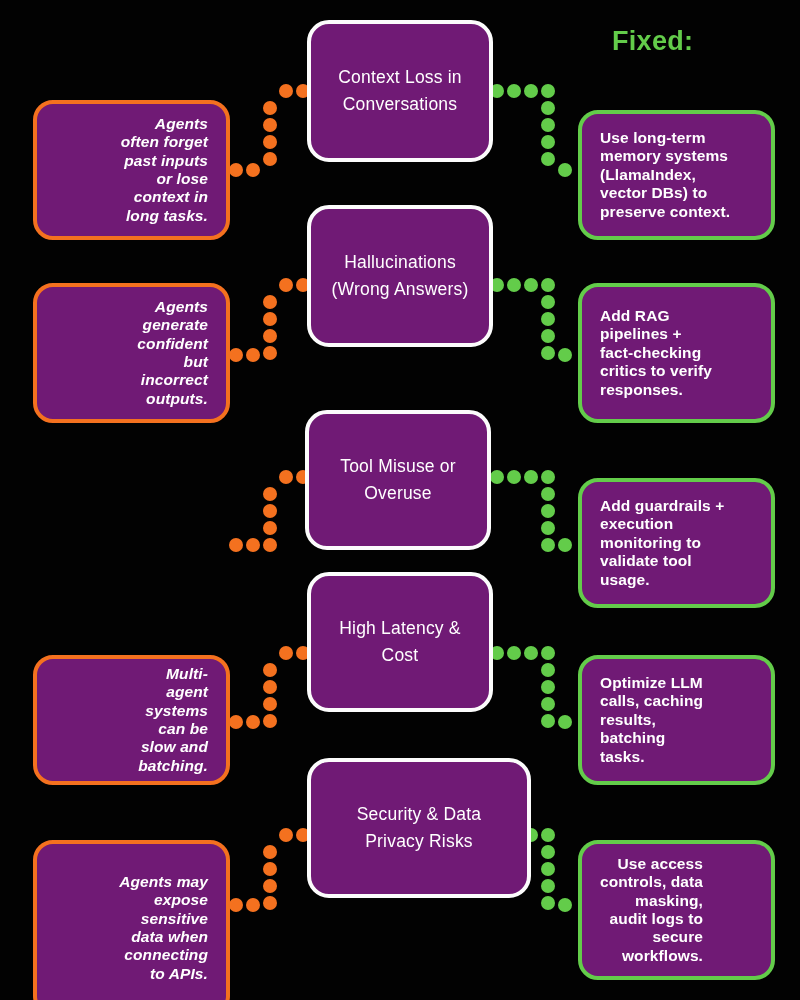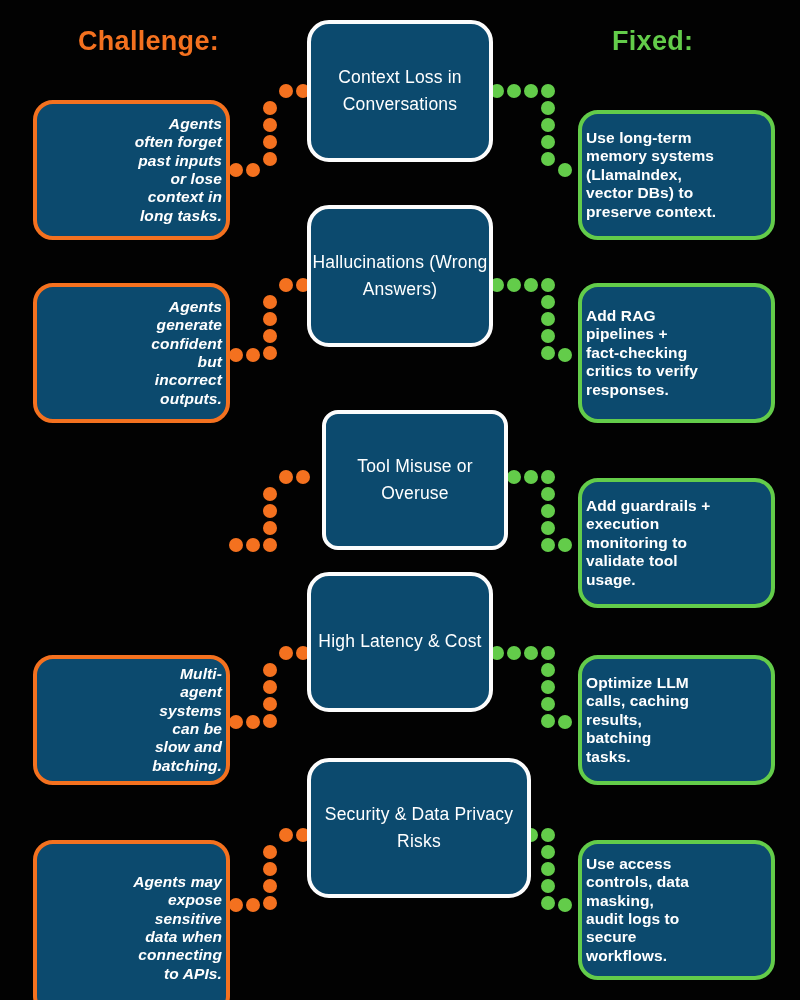--- a/index.html
+++ b/index.html
@@ -14,23 +14,23 @@
   
   .hdr{
     position:absolute;font-weight:700;letter-spacing:.3px;
     font-size:27px;line-height:1;white-space:nowrap;
   }
   #hdr-challenge{left:78px;top:28px;color:#F4711F;}
   #hdr-fixed{left:612px;top:28px;color:#63CC4A;}
 
   
   .box{
-    position:absolute;box-sizing:border-box;background:#0c4a6e;
+    position:absolute;box-sizing:border-box;background:#701a75;
     border-radius:20px;display:flex;align-items:center;
-    padding:10px 0;
+    padding:10px 14px;
   }
   .box-center{
     border:4px solid #FCFCFC;border-radius:22px;
     justify-content:center;text-align:center;
   }
   .box-center .txt{
     color:#ffffff;font-size:17.5px;line-height:1.55;font-weight:400;
     letter-spacing:.2px;
   }
   .box-left{
@@ -50,21 +50,20 @@
   .conn{position:absolute;pointer-events:none;}
   .dot{position:absolute;border-radius:50%;}
   .dot.o{background:#F4711F;}
   .dot.g{background:#63CC4A;}
 </style>
 </head>
 <body>
 
 <div id="stage">
 
-  <div class="hdr" id="hdr-challenge">Challenge:</div>
   <div class="hdr" id="hdr-fixed">Fixed:</div>
 
   <div id="connector-layer">
       <div class="conn"></div>
       <div class="dot o" style="width: 14px; height: 14px; left: 296px; top: 84px;"></div>
       <div class="dot o" style="width: 14px; height: 14px; left: 279px; top: 84px;"></div>
       <div class="dot o" style="width: 14px; height: 14px; left: 263px; top: 101px;"></div>
       <div class="dot o" style="width: 14px; height: 14px; left: 263px; top: 118px;"></div>
       <div class="dot o" style="width: 14px; height: 14px; left: 263px; top: 135px;"></div>
       <div class="dot o" style="width: 14px; height: 14px; left: 263px; top: 152px;"></div>
@@ -159,21 +158,21 @@
     </div>
 
   <div class="box box-center" style="left: 307px; top: 20px; width: 186px; height: 142px;">
     <div class="txt">Context Loss in
 Conversations</div>
   </div>
   <div class="box box-center" style="left: 307px; top: 205px; width: 186px; height: 142px; justify-content: flex-end;">
     <div class="txt">Hallucinations
 (Wrong Answers)</div>
   </div>
-  <div class="box box-center" style="left: 322px; top: 410px; width: 186px; height: 140px; border-radius: 16px;">
+  <div class="box box-center" style="left: 305px; top: 410px; width: 186px; height: 140px;">
     <div class="txt">Tool Misuse
 or Overuse</div>
   </div>
   <div class="box box-center" style="left: 307px; top: 572px; width: 186px; height: 140px;">
     <div class="txt">High Latency
 &amp; Cost</div>
   </div>
   <div class="box box-center" style="left: 307px; top: 758px; width: 224px; height: 140px;">
     <div class="txt">Security &amp; Data
 Privacy Risks</div>
@@ -233,21 +232,21 @@
 validate tool
 usage.</div>
   </div>
   <div class="box box-right" style="left: 578px; top: 655px; width: 197px; height: 130px;">
     <div class="txt">Optimize LLM
 calls, caching
 results,
 batching
 tasks.</div>
   </div>
-  <div class="box box-right" style="left: 578px; top: 840px; width: 197px; height: 140px;">
+  <div class="box box-right" style="left: 578px; top: 840px; width: 197px; height: 140px; text-align: right;">
     <div class="txt">Use access
 controls, data
 masking,
 audit logs to
 secure
 workflows.</div>
   </div>
 
 </div>
 

